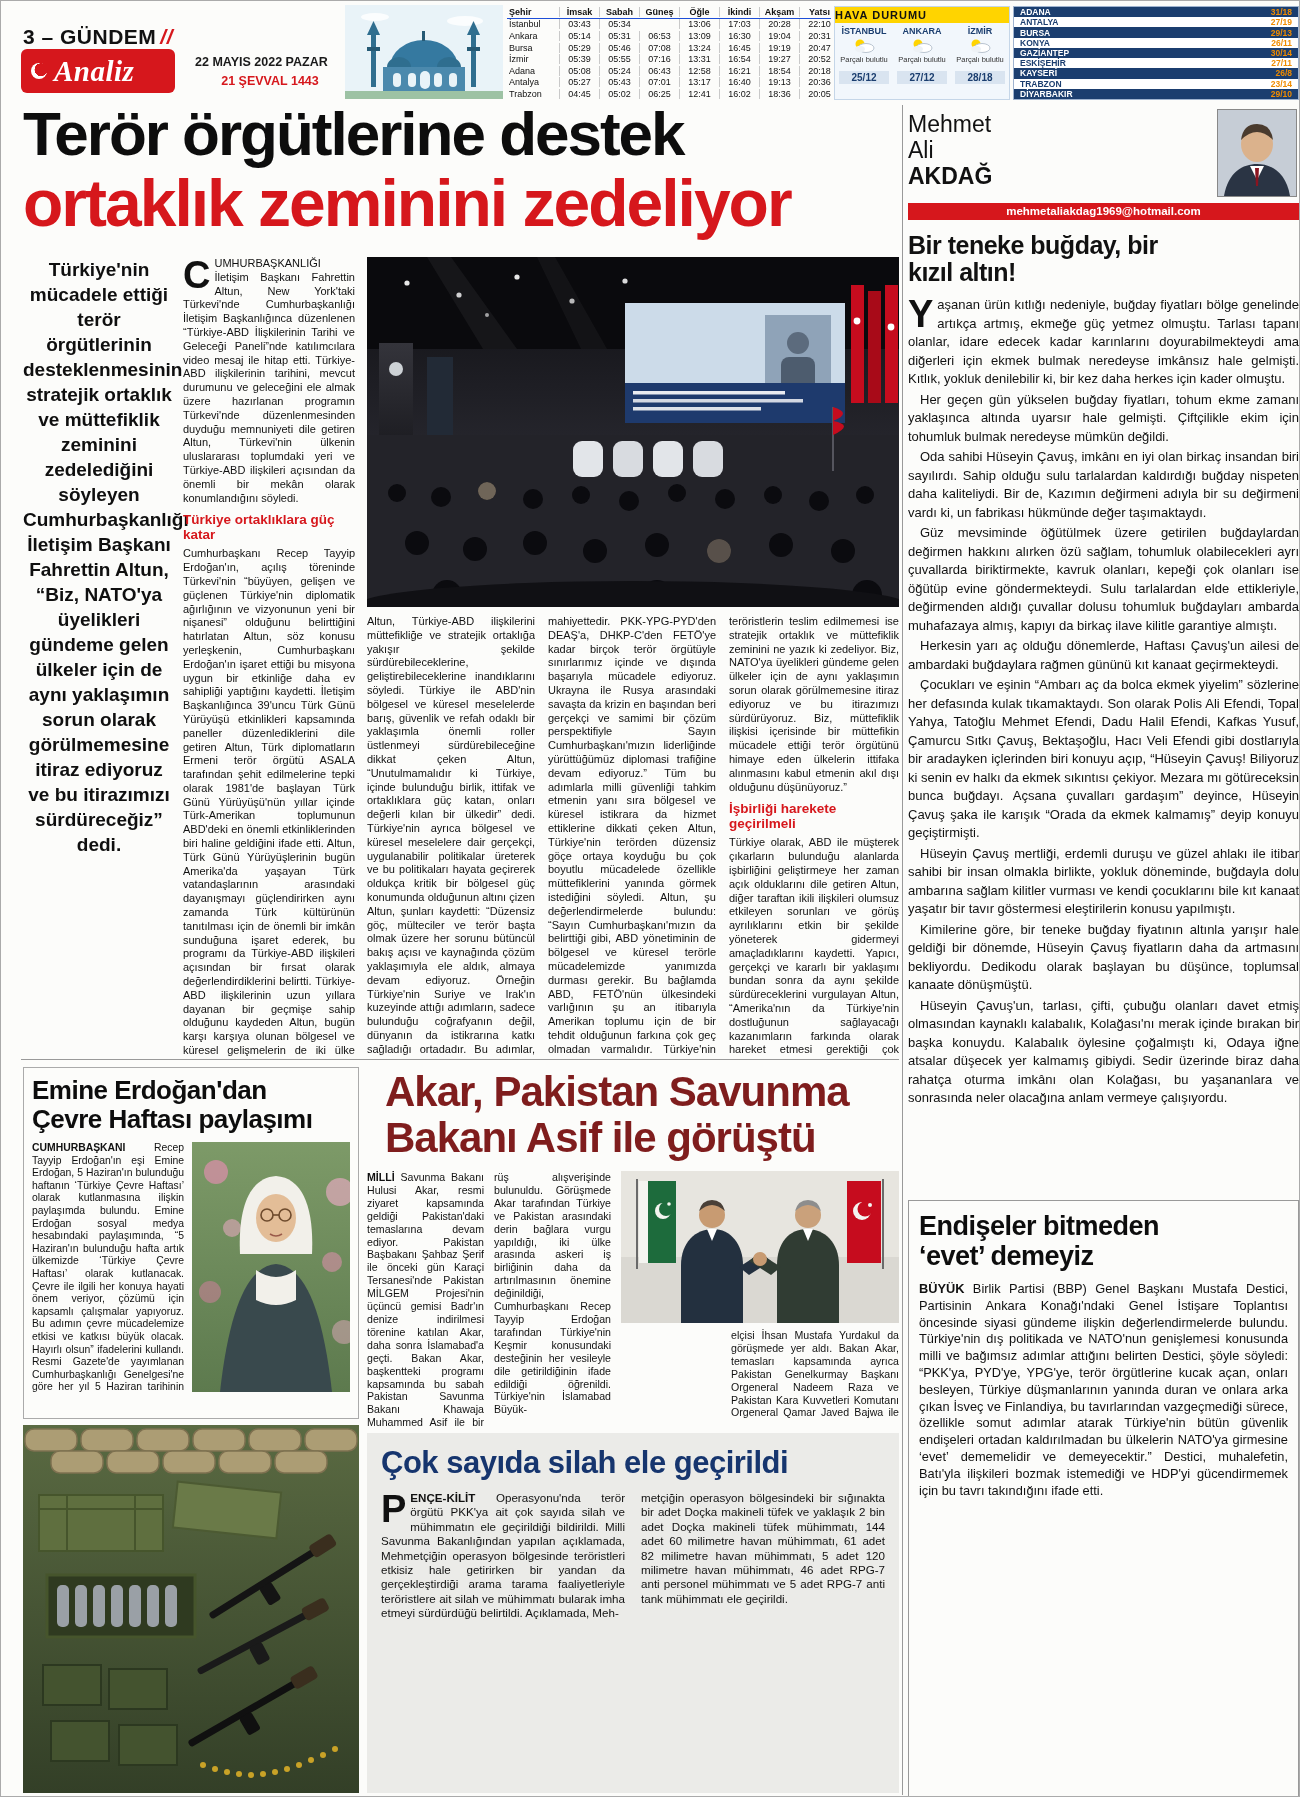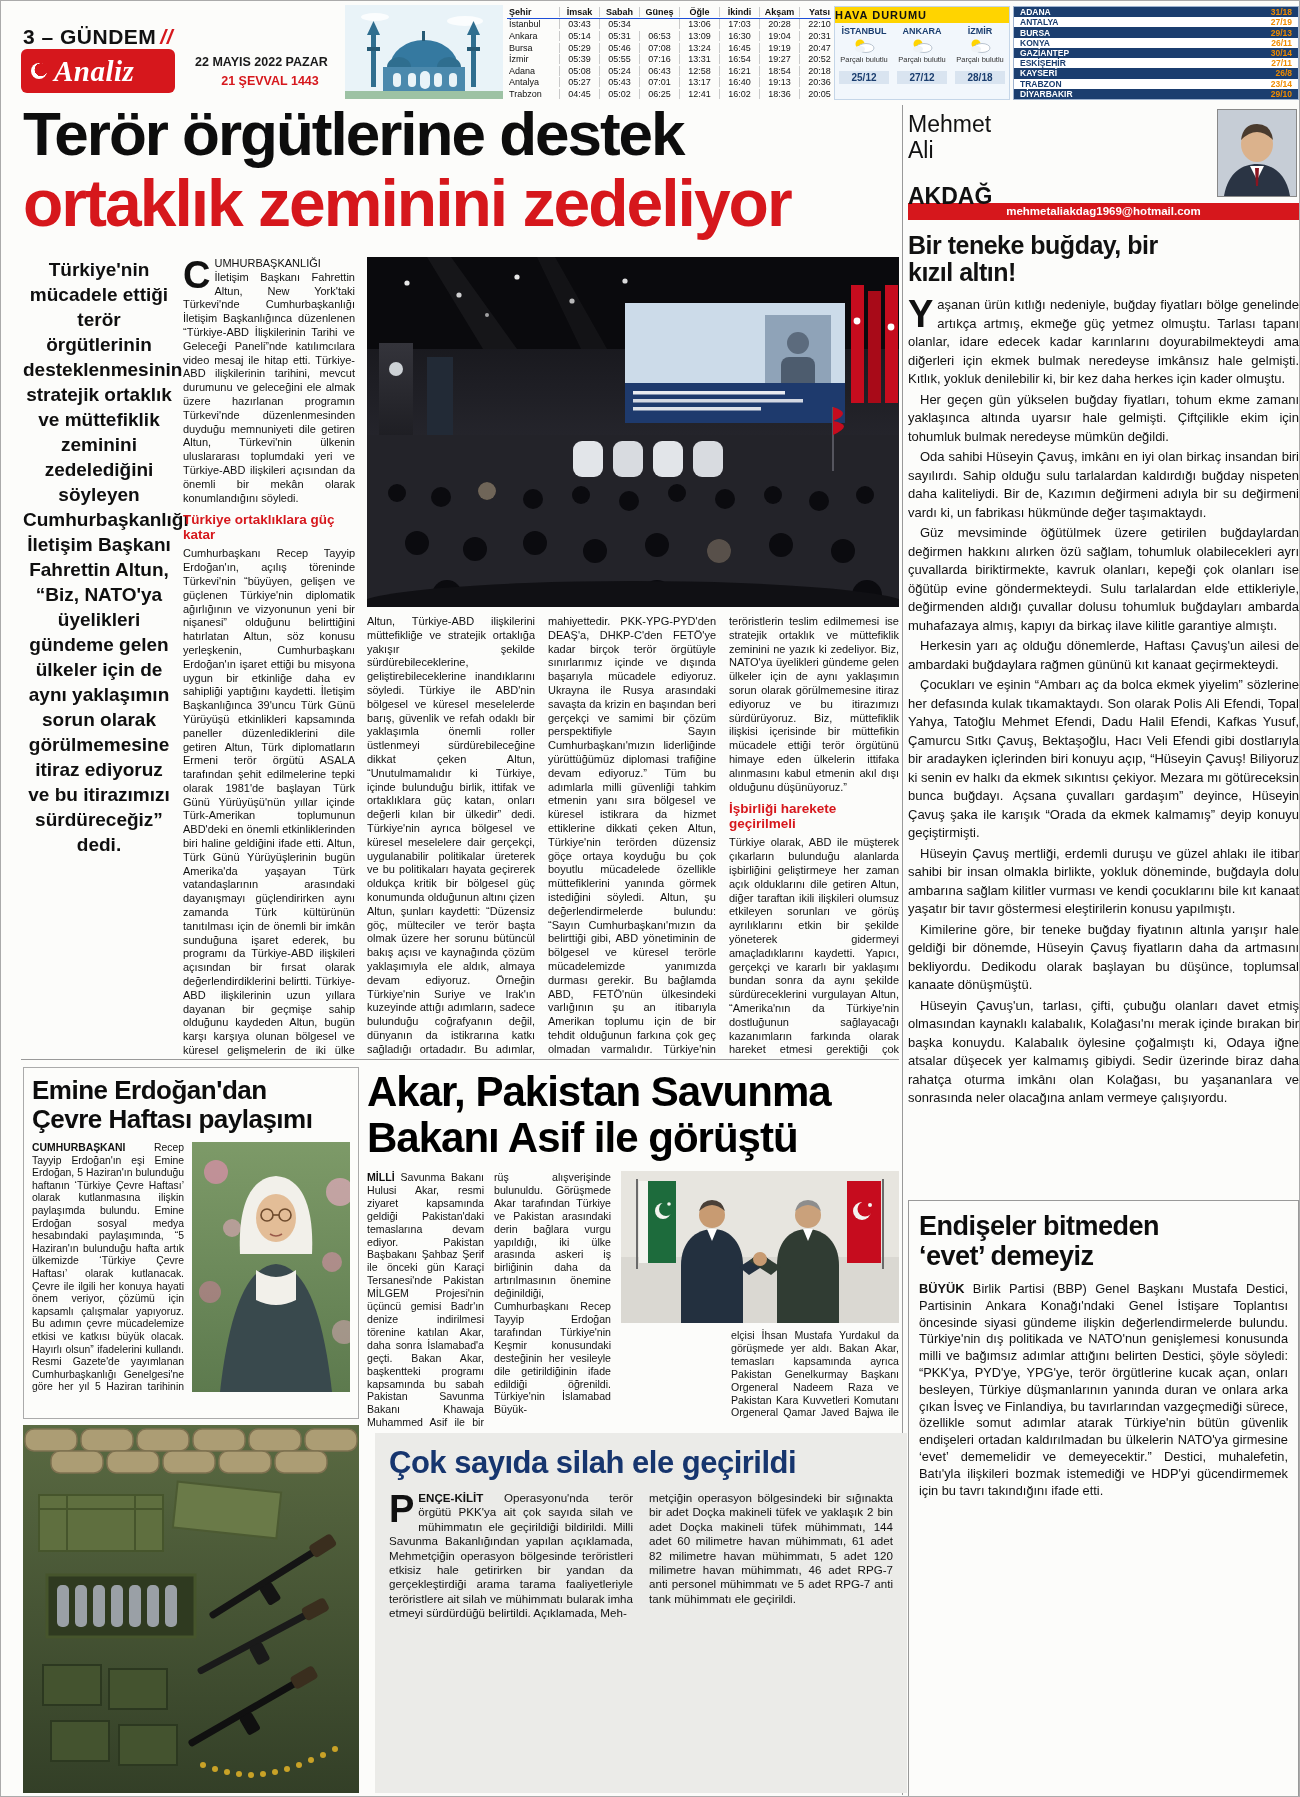--- a/index.html
+++ b/index.html
@@ -57,47 +57,47 @@
   .photo-main{left:366px;top:256px;width:532px;height:350px;overflow:hidden;background:#15151a;}
   .mcol2{left:366px;top:614px;width:168px;height:444px;}
   .mcol3{left:547px;top:614px;width:168px;height:444px;}
   .mcol4{left:728px;top:614px;width:170px;height:444px;}
   .dc::first-letter{float:left;font-weight:bold;font-size:38px;line-height:32px;padding:2px 4px 0 0;}
 
   
   .rightcol{left:907px;top:108px;width:391px;}
   .col-head{position:relative;height:88px;}
   .col-name{font-size:23px;line-height:26px;padding-top:2px;color:#111;}
-  .col-name .n3{font-weight:800;margin-top:20px;}
+  .col-name .n3{font-weight:800;}
   .col-photo{position:absolute;right:2px;top:0;width:78px;height:86px;border:1px solid #888;overflow:hidden;}
   .col-email{background:var(--red);color:#fff;font-size:11.5px;height:17px;line-height:17px;text-align:center;margin-top:6px;font-weight:bold;}
   .col-title{font-size:25px;font-weight:800;line-height:27px;margin:12px 0 10px;width:250px;letter-spacing:-.5px;}
   .col-body{height:815px;overflow:hidden;}
   .col-body p{font-size:13px;line-height:18.5px;text-align:justify;margin:0 0 2px;text-indent:12px;}
   .col-body p.dc{text-indent:0;}
 
   
   .emine{left:22px;top:1066px;width:336px;height:352px;border:1px solid #aaa;padding:8px;box-sizing:border-box;}
   .emine-h{font-size:26px;font-weight:800;line-height:29px;letter-spacing:-.5px;color:#0d0d0d;}
   .emine-row{display:flex;gap:8px;margin-top:8px;}
   .emine-text{width:152px;height:250px;overflow:hidden;font-size:10.4px;line-height:12.6px;text-align:justify;}
   .emine-photo{flex:1;height:250px;overflow:hidden;}
 
   .weapons{left:22px;top:1424px;width:336px;height:368px;overflow:hidden;}
 
   
-  .akar-h{left:366px;top:1068px;width:532px;font-size:42px;font-weight:800;line-height:46px;letter-spacing:-1px;color:#000000;}
+  .akar-h{left:384px;top:1068px;width:532px;font-size:42px;font-weight:800;line-height:46px;letter-spacing:-1px;color:#7f1d1d;}
   .akar-body{left:366px;top:1170px;width:532px;height:256px;display:flex;gap:10px;}
   .akar-col{width:120px;height:256px;overflow:hidden;font-size:10.6px;line-height:12.9px;text-align:justify;}
   .akar-right{flex:1;display:flex;flex-direction:column;}
   .akar-photo{width:100%;height:152px;overflow:hidden;}
   .akar-col3{width:168px;margin-left:auto;margin-top:6px;height:92px;overflow:hidden;font-size:10.6px;line-height:12.9px;text-align:justify;}
 
   
-  .silah{left:374px;top:1432px;width:532px;height:360px;background:#ebebe8;padding:10px 14px;box-sizing:border-box;}
+  .silah{left:366px;top:1432px;width:532px;height:360px;background:#ebebe8;padding:10px 14px;box-sizing:border-box;}
   .silah-h{color:#16356e;font-size:31px;font-weight:800;letter-spacing:-.5px;margin:2px 0 10px;}
   .silah-cols{display:flex;gap:16px;}
   .silah-col{flex:1;height:282px;overflow:hidden;font-size:11.6px;line-height:14.4px;text-align:justify;}
 
   
   .destici{left:907px;top:1179px;width:391px;height:648px;border:1px solid #999;box-sizing:border-box;padding:10px 10px;margin-top:20px;}
   .destici-h{font-size:27px;font-weight:800;line-height:30px;letter-spacing:-.5px;color:#0d0d0d;}
   .destici-body{margin-top:10px;font-size:12.8px;line-height:16.8px;text-align:justify;height:440px;overflow:hidden;}
   b.leadword{font-weight:800;}
 </style>

